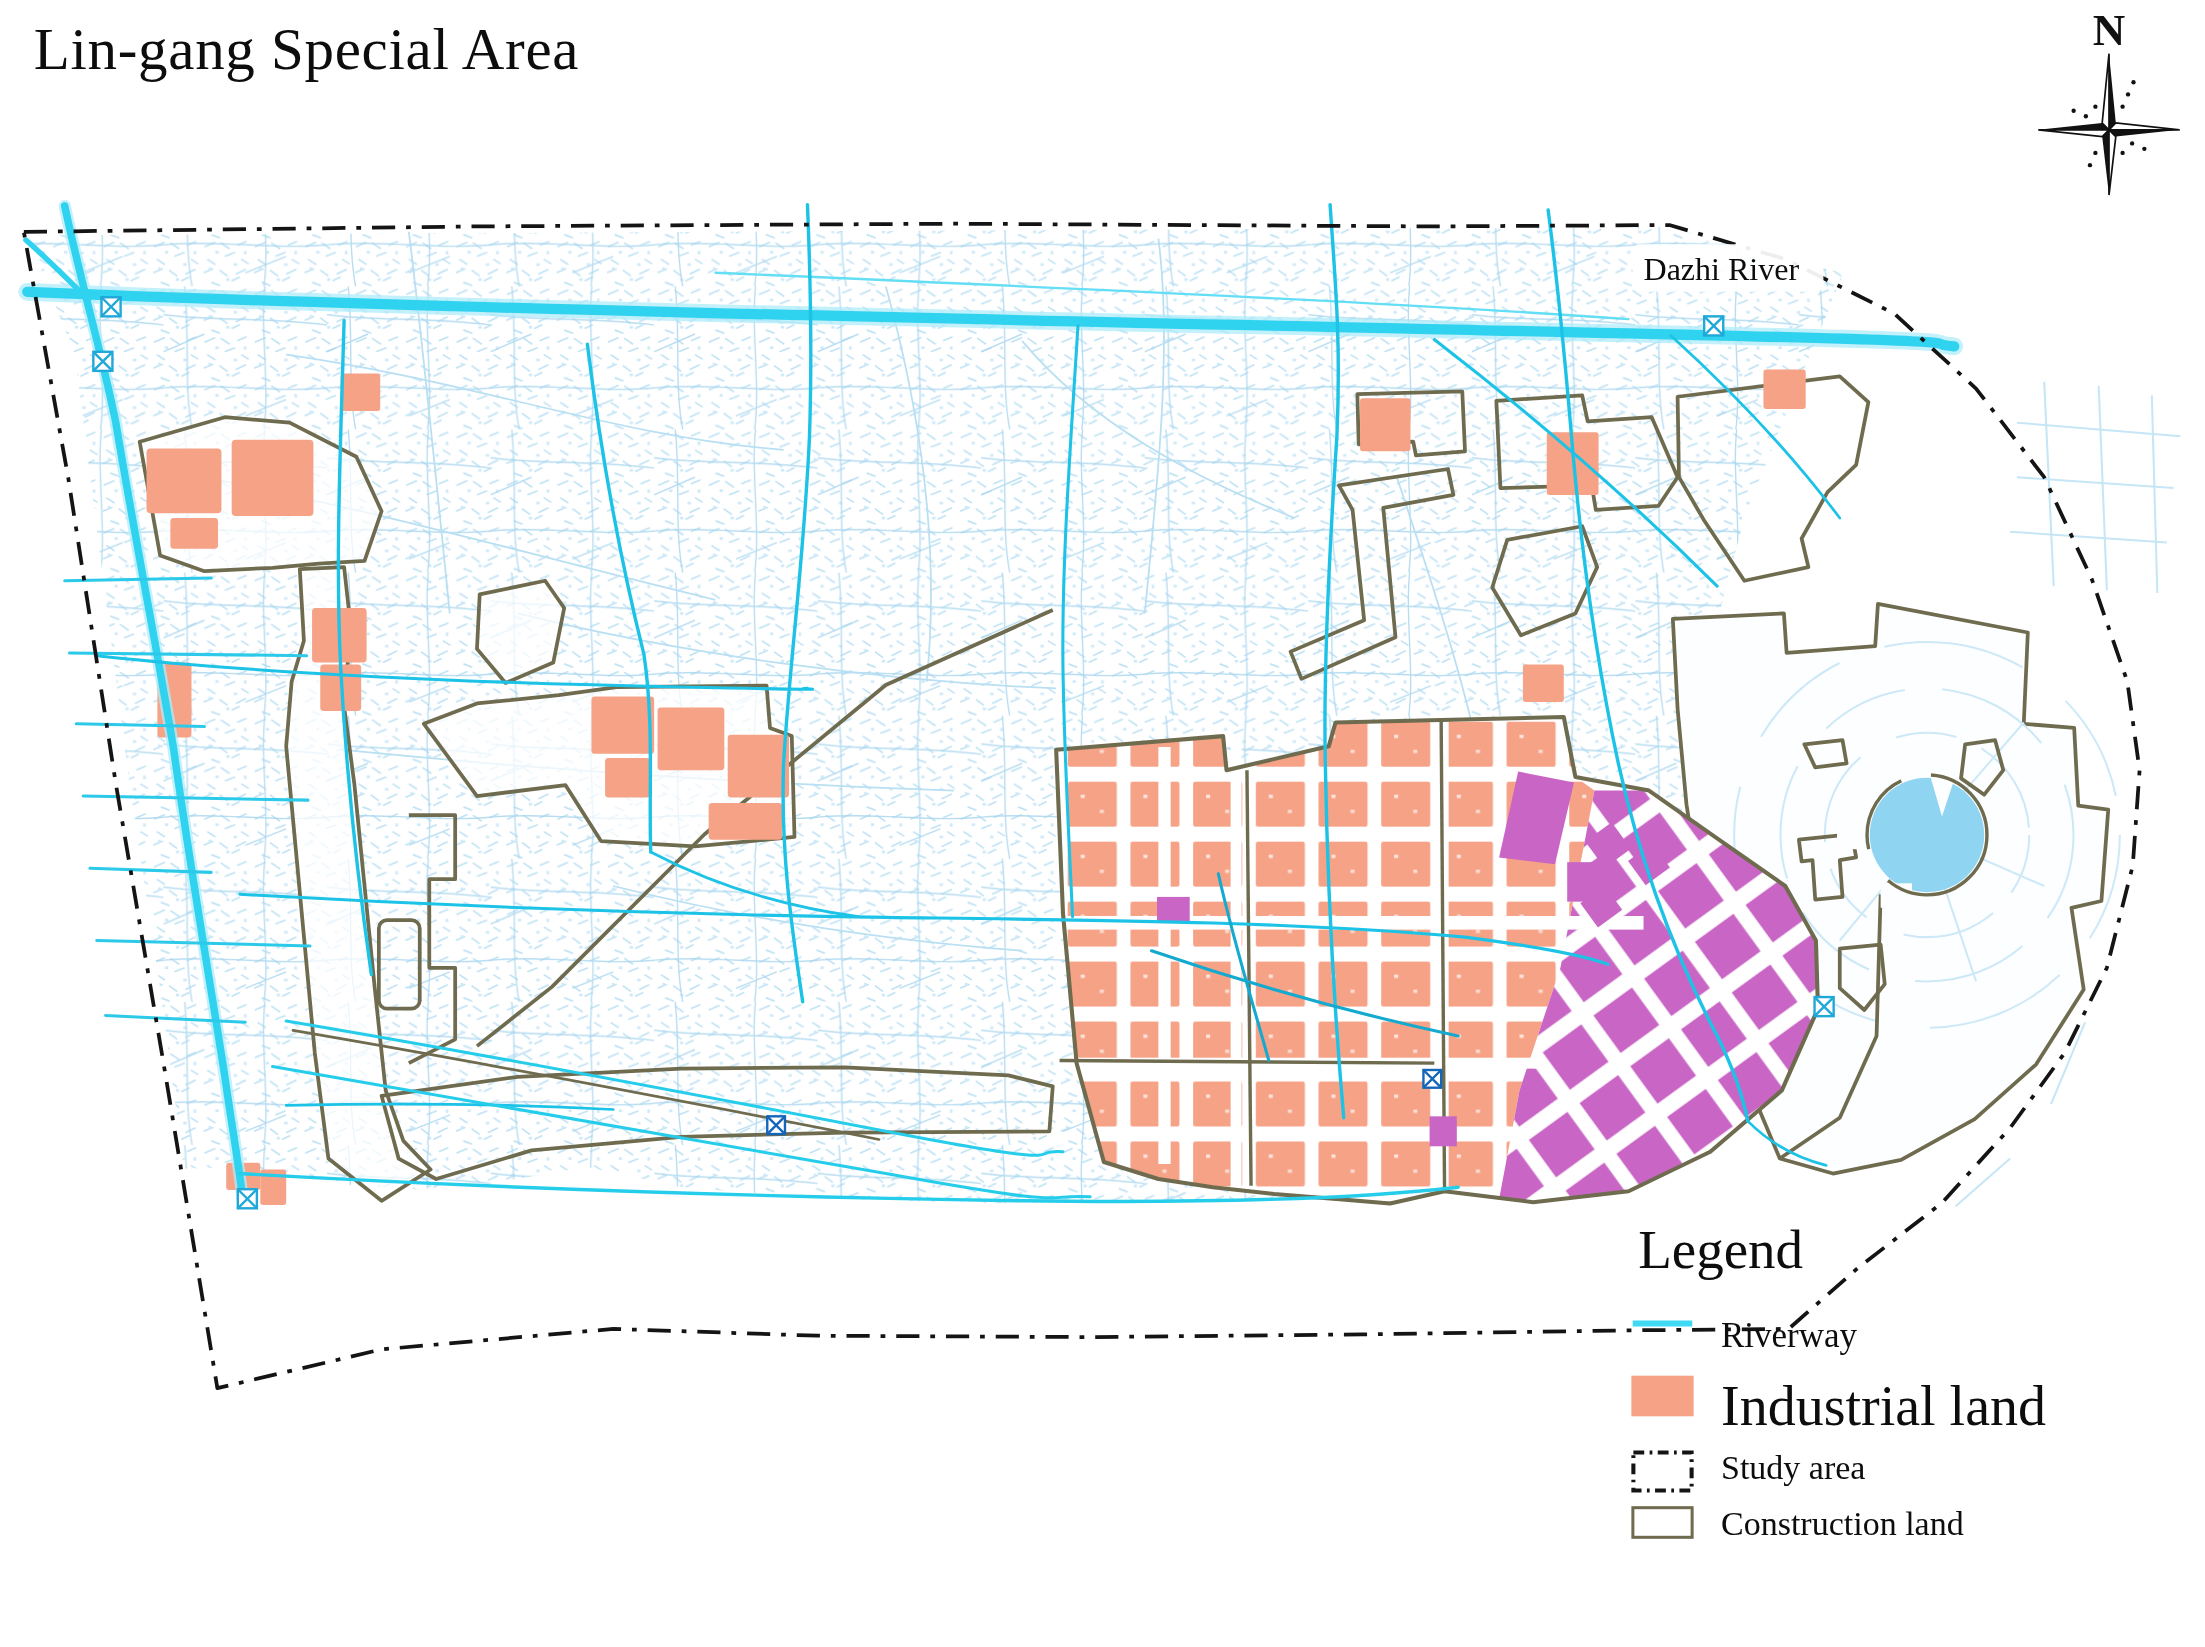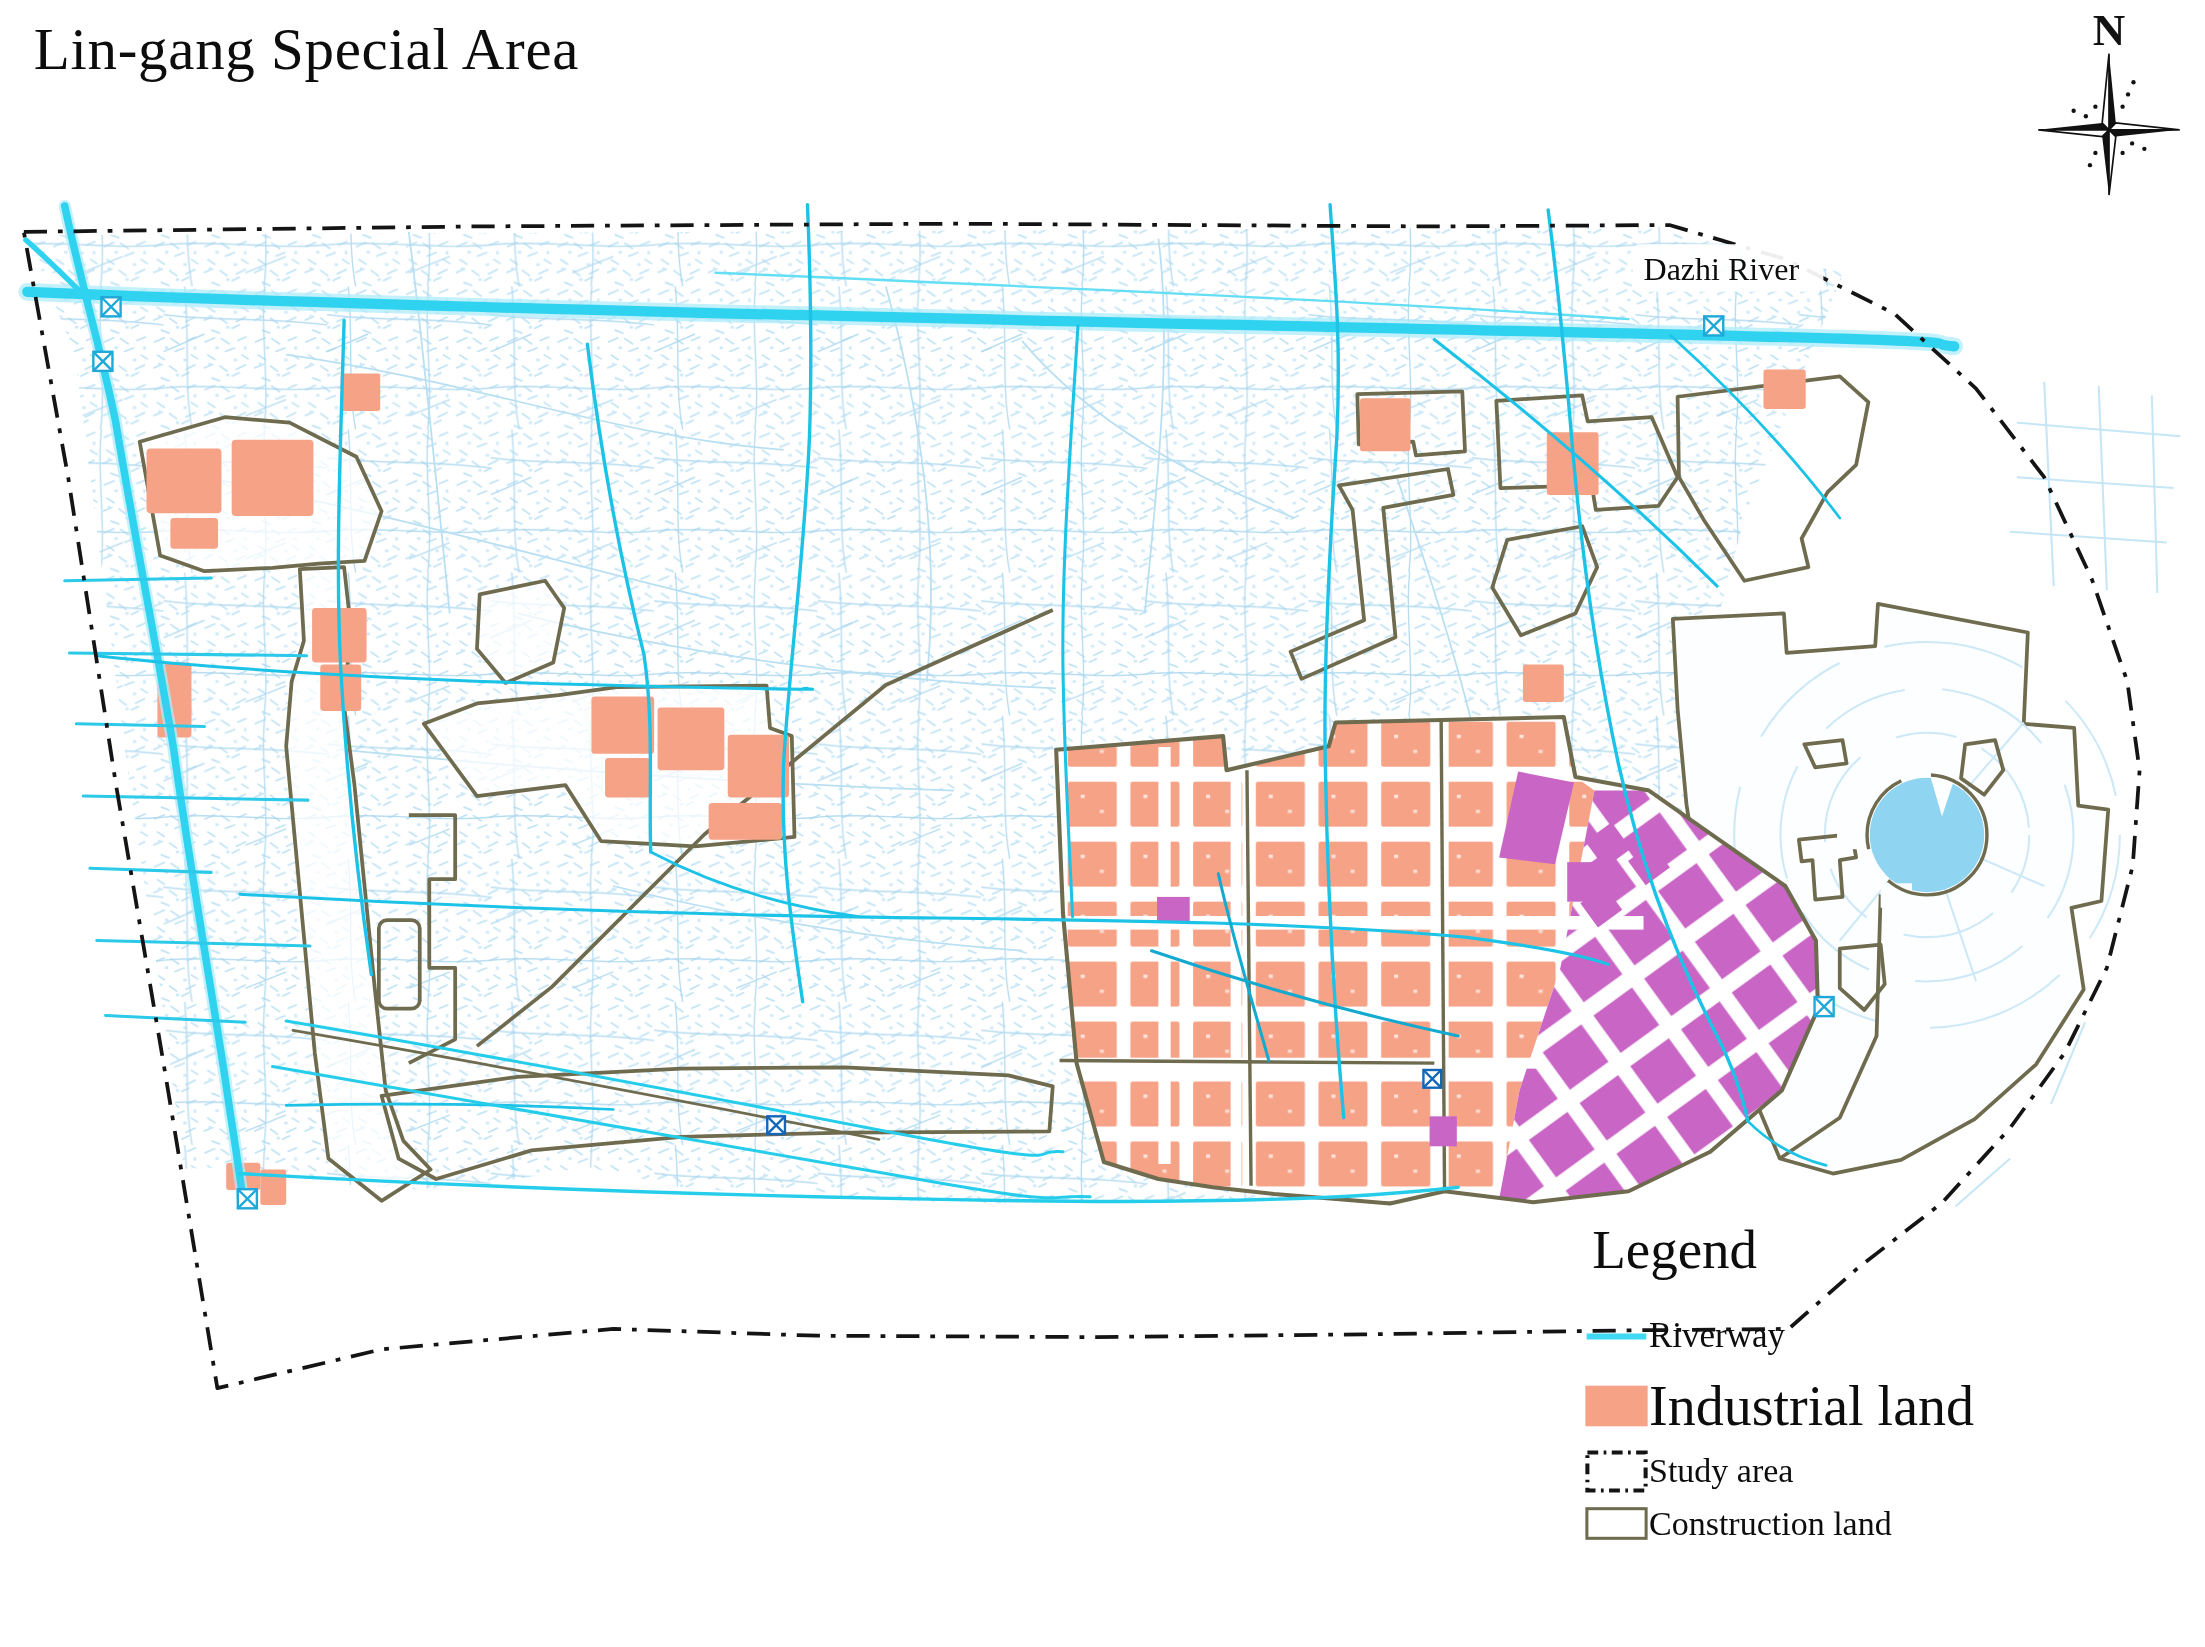--- a/index.html
+++ b/index.html
@@ -2,23 +2,23 @@
 <html style="font-size:11px"><head>
 <meta charset="utf-8">
 <style>
   html,body{margin:0;padding:0;background:#ffffff;}
   .stage{position:relative;width:2205px;height:1648px;background:#ffffff;overflow:hidden;
          font-family:"Liberation Serif","DejaVu Serif",serif;color:#111;}
   .map-title{position:absolute;left:17.7px;top:15px;font-size:59px;letter-spacing:0.7px;color:#0d0d0d;margin-left:16px;}
   .compass{position:absolute;left:2034px;top:4.1px;width:150px;height:204px;}
   .compass .n-label{position:absolute;left:0;top:0;width:150px;text-align:center;font-size:45px;font-weight:bold;}
   .map-canvas{position:absolute;left:0;top:0;}
-  .legend{position:absolute;left:1584px;top:1218px;width:545px;}
+  .legend{position:absolute;left:1630px;top:1218px;width:545px;}
   .legend-title{font-size:55px;margin:0 0 35px 8.2px;color:#0d0d0d;}
-  .legend-row{display:flex;align-items:center;margin:0 0 11px 0;}
+  .legend-row{display:flex;align-items:flex-start;gap:26px;margin:0 0 11px 0;}
   .legend-row .swatch{flex:0 0 65px;display:flex;align-items:center;}
   .legend-row .lab{white-space:nowrap;color:#0d0d0d;}
   .legend-row.riverway{margin-bottom:17.7px;}
   .legend-row.riverway .lab{font-size:35px;}
   .legend-row.industrial-land .lab{font-size:56px;}
   .legend-row.warehousing-land .lab{font-size:40px;}
   .legend-row.construction-land .lab{font-size:34px;}
   .legend-row.construction-land{margin-bottom:4.1px;}
   .legend-row.study-area .lab{font-size:34px;}
   .river-label{font-size:47px;fill:#0d0d0d;}

